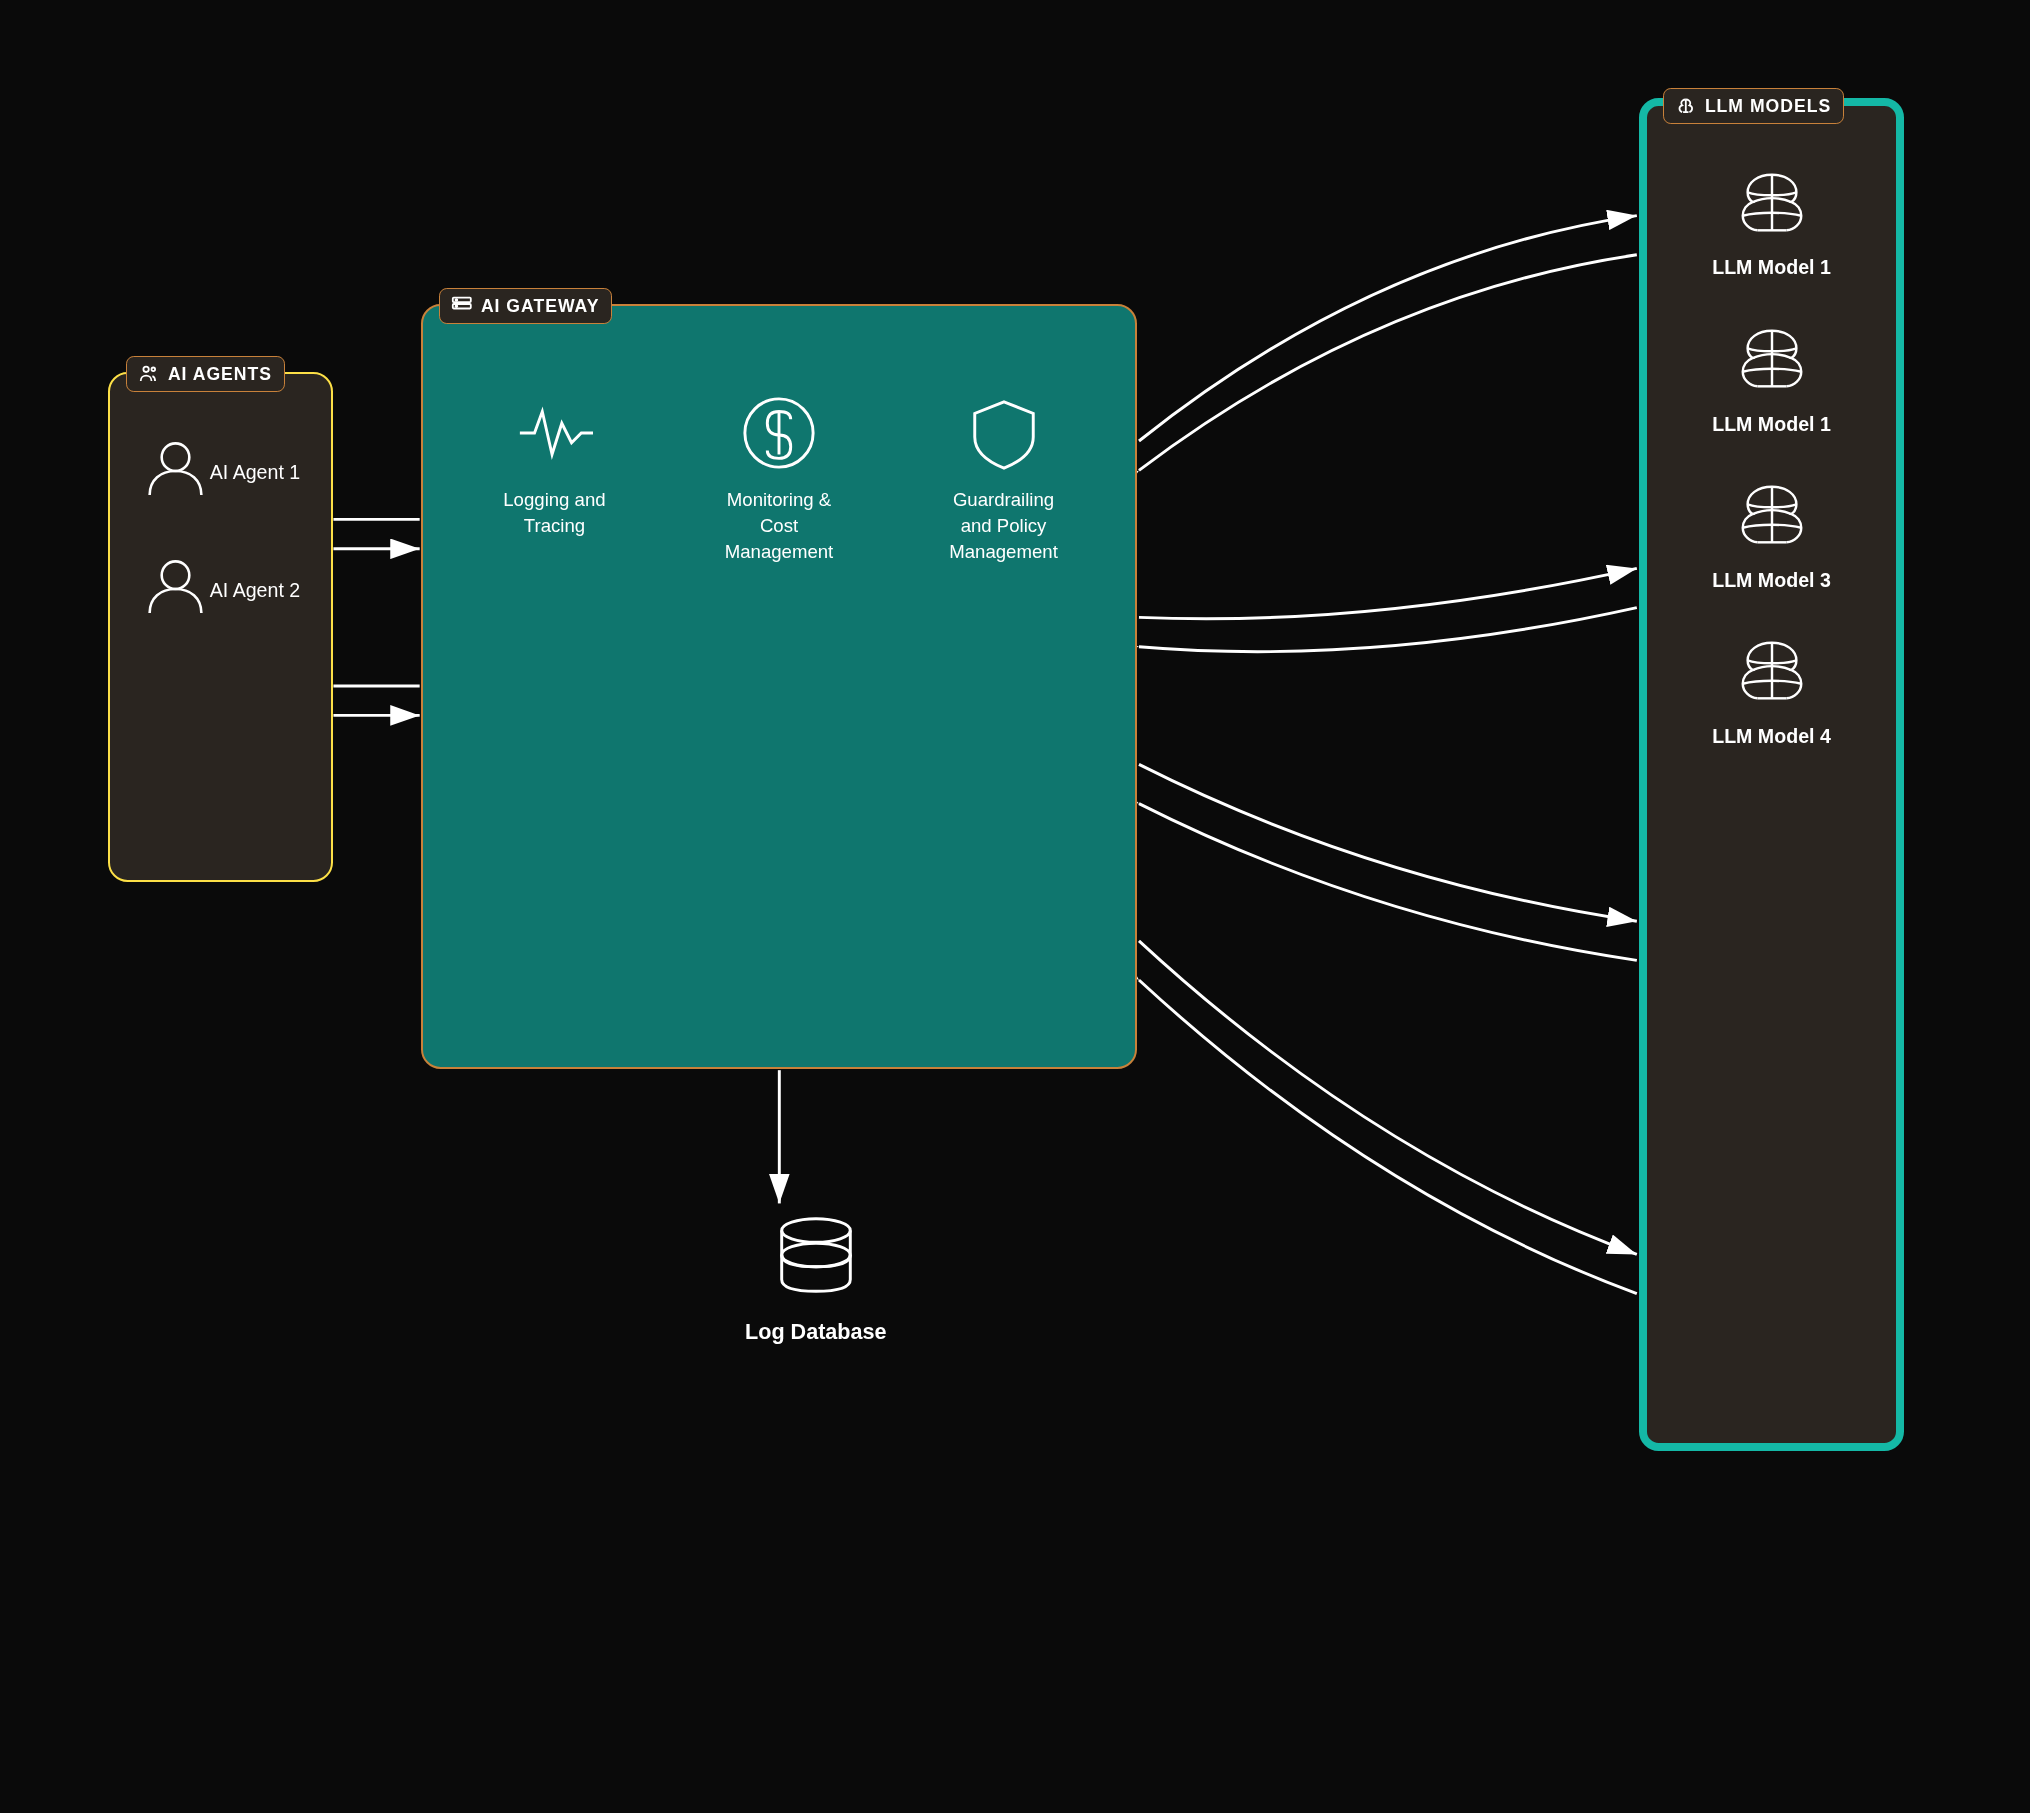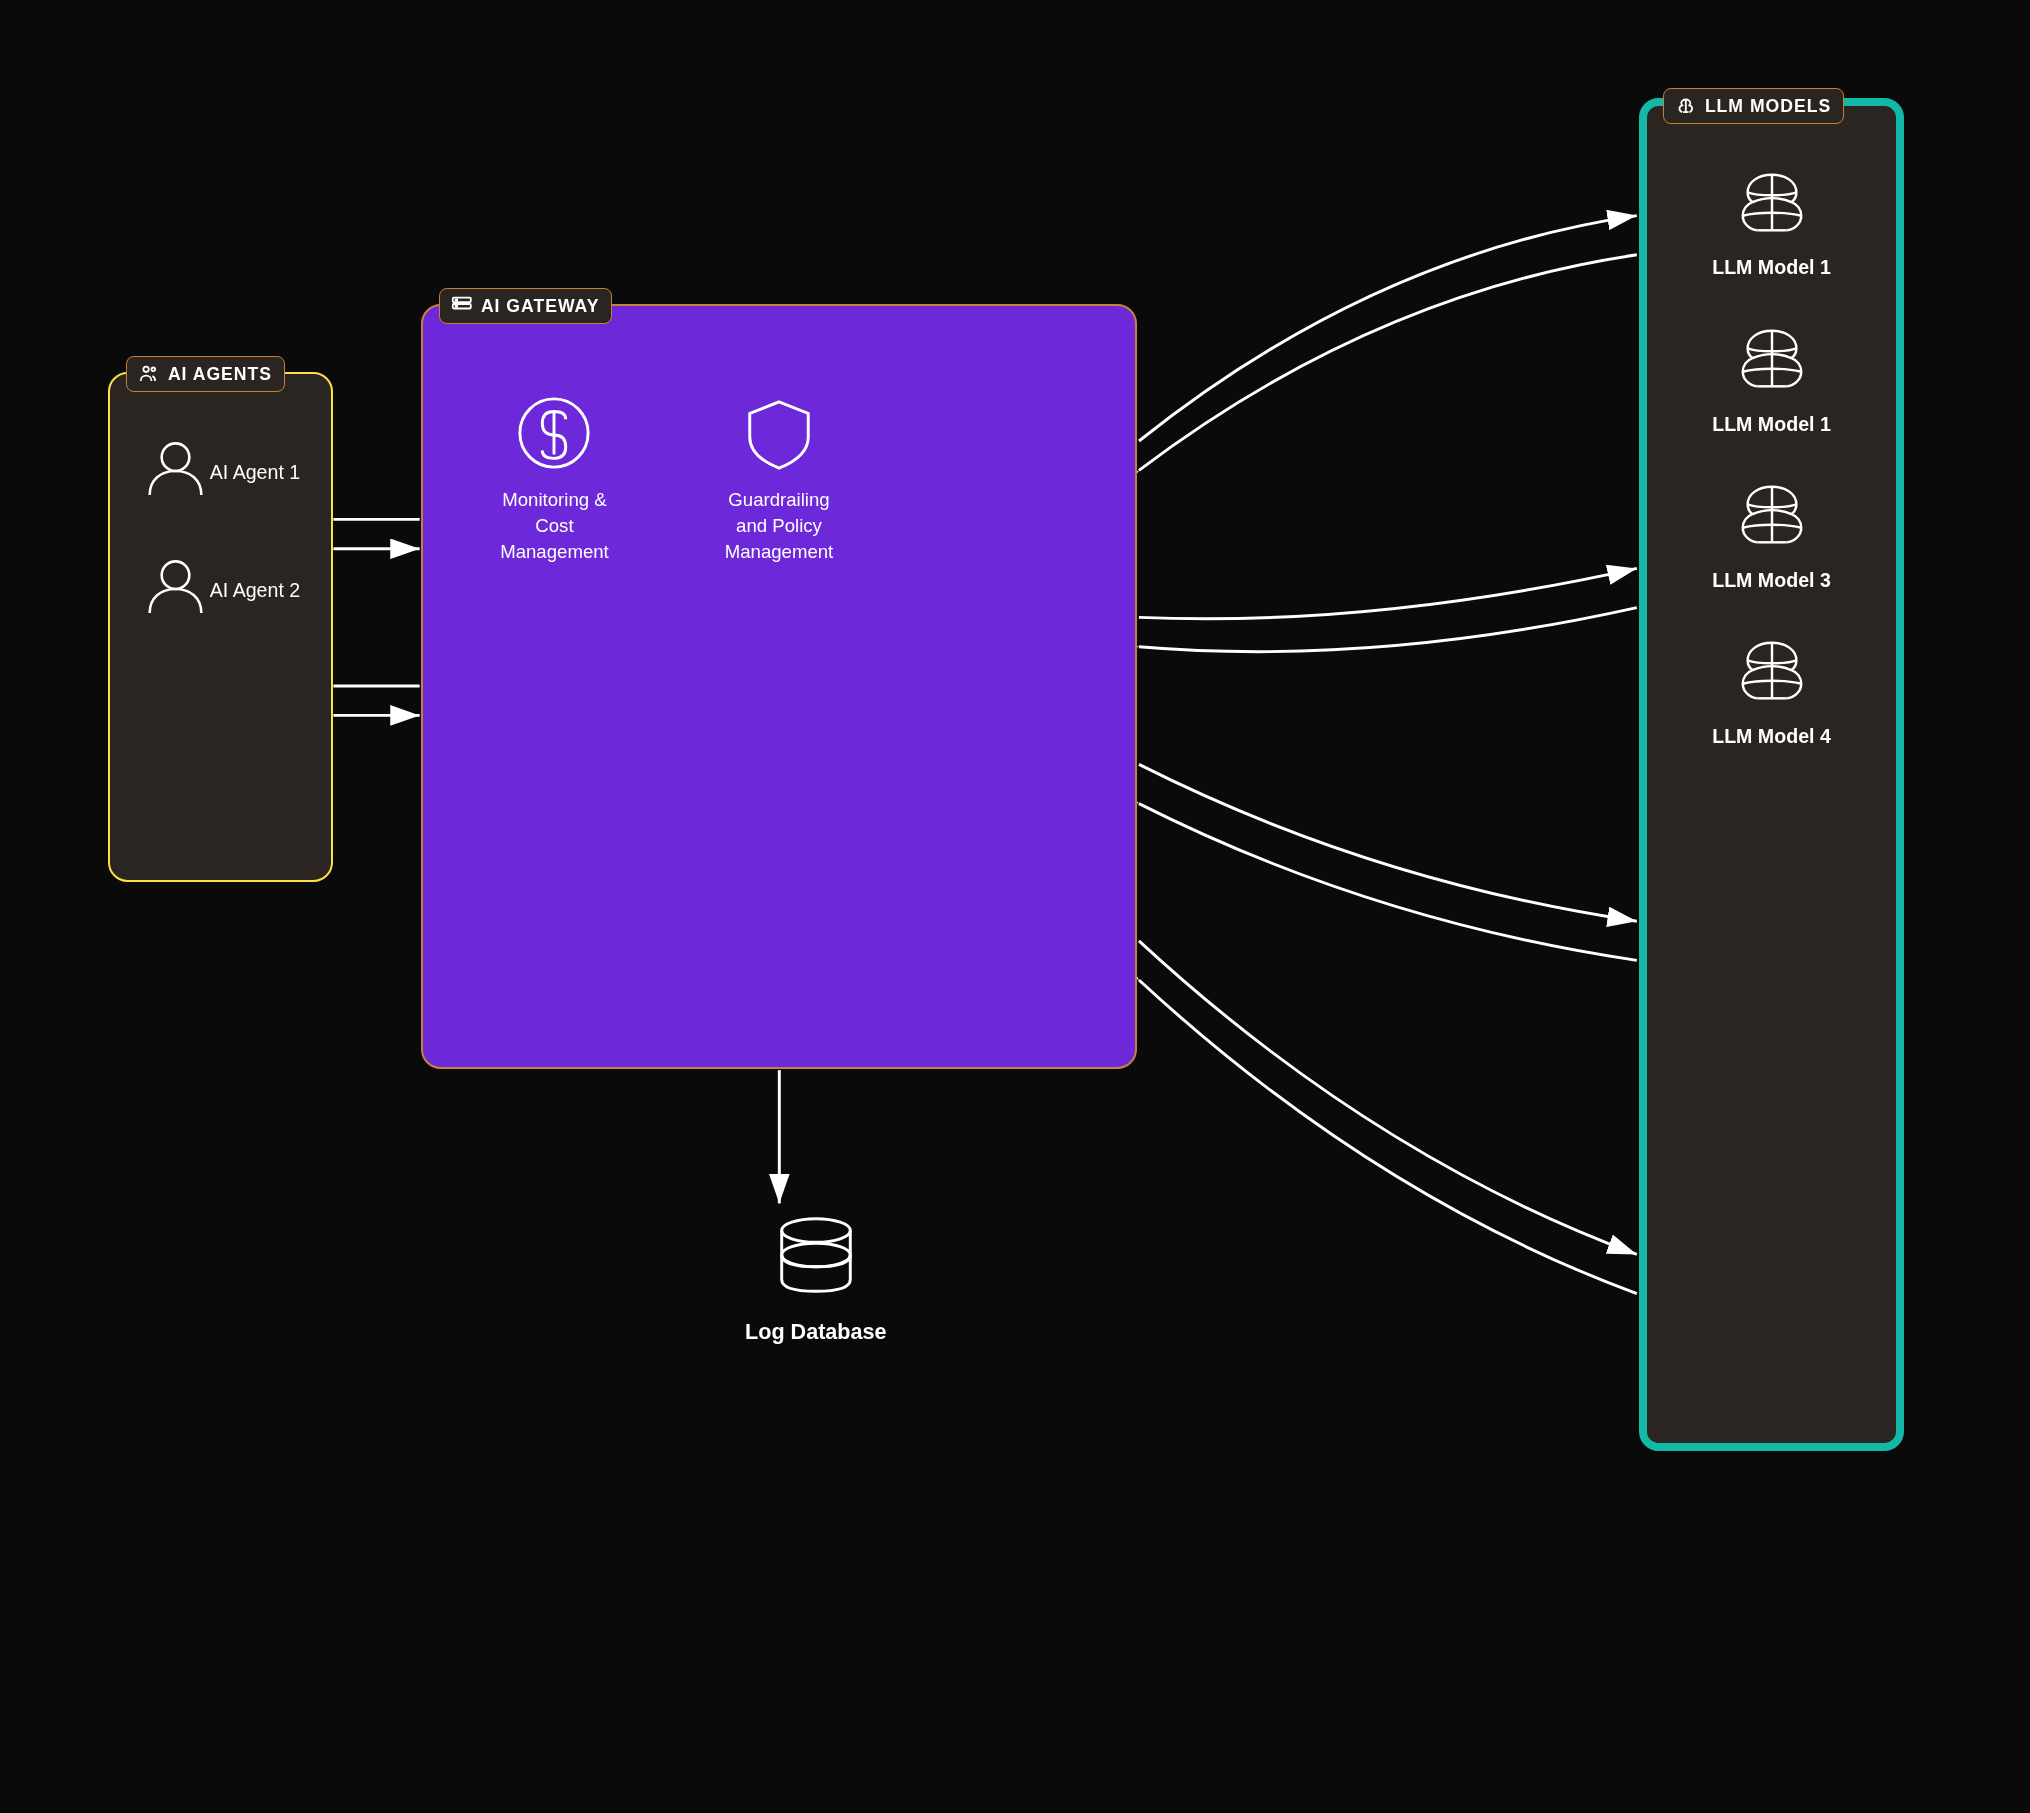--- a/index.html
+++ b/index.html
@@ -76,21 +76,21 @@
 
     
     .ai-gateway-box {
       position: absolute;
       left: 421px;
       top: 304px;
       width: 716px;
       height: 765px;
       border: 2px solid #c8813a;
       border-radius: 19.6px;
-      background: #6d28d9;
+      background: #0f766e;
       display: flex;
       flex-direction: column;
       align-items: center;
       padding-top: 19.6px;
     }
 
     .gateway-grid {
       display: grid;
       grid-template-columns: 1fr 1fr 1fr;
       grid-template-rows: 1fr 1fr;
@@ -264,20 +264,26 @@
         <rect x="2" y="3" width="20" height="5" rx="1"></rect>
         <rect x="2" y="10" width="20" height="5" rx="1"></rect>
         <circle cx="6" cy="5.5" r="1" fill="white"></circle>
         <circle cx="6" cy="12.5" r="1" fill="white"></circle>
       </svg>
       <span class="box-header-text">AI GATEWAY</span>
     </div>
 
     <div class="gateway-grid">
 
+      <div class="gateway-item">
+        <svg class="gateway-icon" viewBox="0 0 80 80" fill="none" stroke="white" stroke-width="3">
+          <polyline points="5,40 20,40 28,18 38,62 48,30 58,50 68,40 80,40"></polyline>
+        </svg>
+        <span class="gateway-label">Logging and<br>Tracing</span>
+      </div>
 
 
       <div class="gateway-item">
         <svg class="gateway-icon" viewBox="0 0 80 80" fill="none" stroke="white" stroke-width="3">
           <circle cx="40" cy="40" r="35"></circle>
           <path d="M40 18 L40 62"></path>
           <path d="M52 26 Q52 18 40 18 Q28 18 28 30 Q28 42 40 42 Q52 42 52 54 Q52 66 40 66 Q28 66 28 58"></path>
         </svg>
         <span class="gateway-label">Monitoring &amp;<br>Cost<br>Management</span>
       </div>

